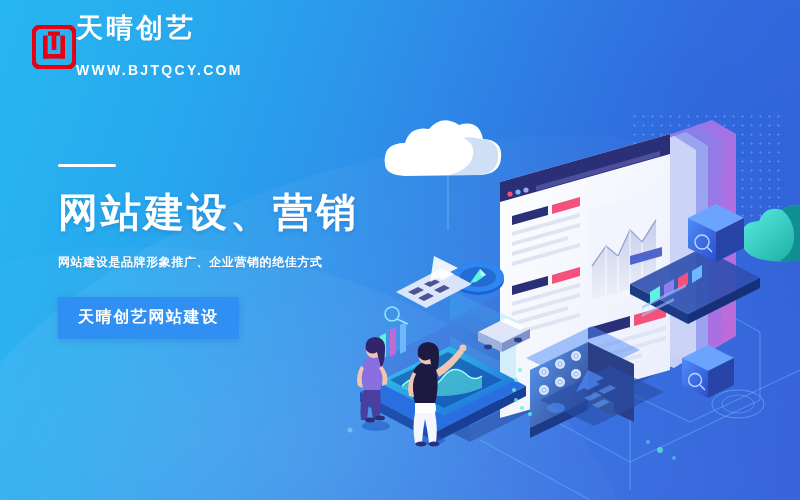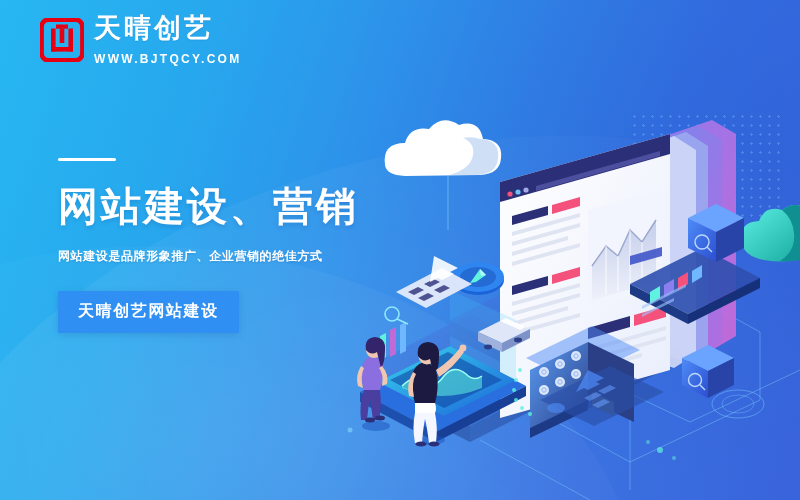--- a/index.html
+++ b/index.html
@@ -28,33 +28,33 @@
     background:radial-gradient(ellipse at 60% 30%,rgba(255,255,255,.07),rgba(255,255,255,0) 65%);
     transform:rotate(8deg);
   }
   
   .dotgrid{
     position:absolute;right:20px;top:112px;width:150px;height:130px;
     background-image:radial-gradient(rgba(150,200,255,.30) 1.25px,transparent 1.4px);
     background-size:9px 9px;pointer-events:none;
   }
   
-  #logo{position:absolute;left:40px;top:14px;display:flex;align-items:center;gap:10px;}
+  #logo{position:absolute;left:32px;top:14px;display:flex;align-items:center;}
   .logo-mark{width:44px;height:44px;position:relative;flex:0 0 auto;}
   .logo-text-wrap{display:flex;flex-direction:column;justify-content:center;}
   .logo-cn{
     color:#fff;font-size:27px;font-weight:700;letter-spacing:3px;line-height:1.05;
     white-space:nowrap;text-shadow:0 1px 1px rgba(0,40,90,.12);
   }
   .logo-url{
-    color:#fff;font-size:12px;font-weight:700;letter-spacing:2.3px;
-    line-height:1.2;margin-top:10px;white-space:nowrap;text-align:right;
+    color:#fff;font-size:14px;font-weight:700;letter-spacing:2.3px;
+    line-height:1.2;margin-top:20px;white-space:nowrap;text-align:right;
   }
   
-  #copy{position:absolute;left:58px;top:158px;width:400px;}
+  #copy{position:absolute;left:58px;top:164px;width:400px;}
   .rule{width:58px;height:3px;background:#fff;border-radius:2px;margin-bottom:22px;}
   .headline{
     color:#fff;font-size:40px;font-weight:700;letter-spacing:3px;
     line-height:1.18;margin:0 0 18px 0;white-space:nowrap;
     text-shadow:0 2px 4px rgba(10,50,120,.18);
   }
   .subline{
     color:#fff;font-size:12px;font-weight:700;letter-spacing:.6px;
     line-height:1.4;margin:0 0 26px 0;white-space:nowrap;
     text-shadow:0 1px 2px rgba(10,50,120,.16);

